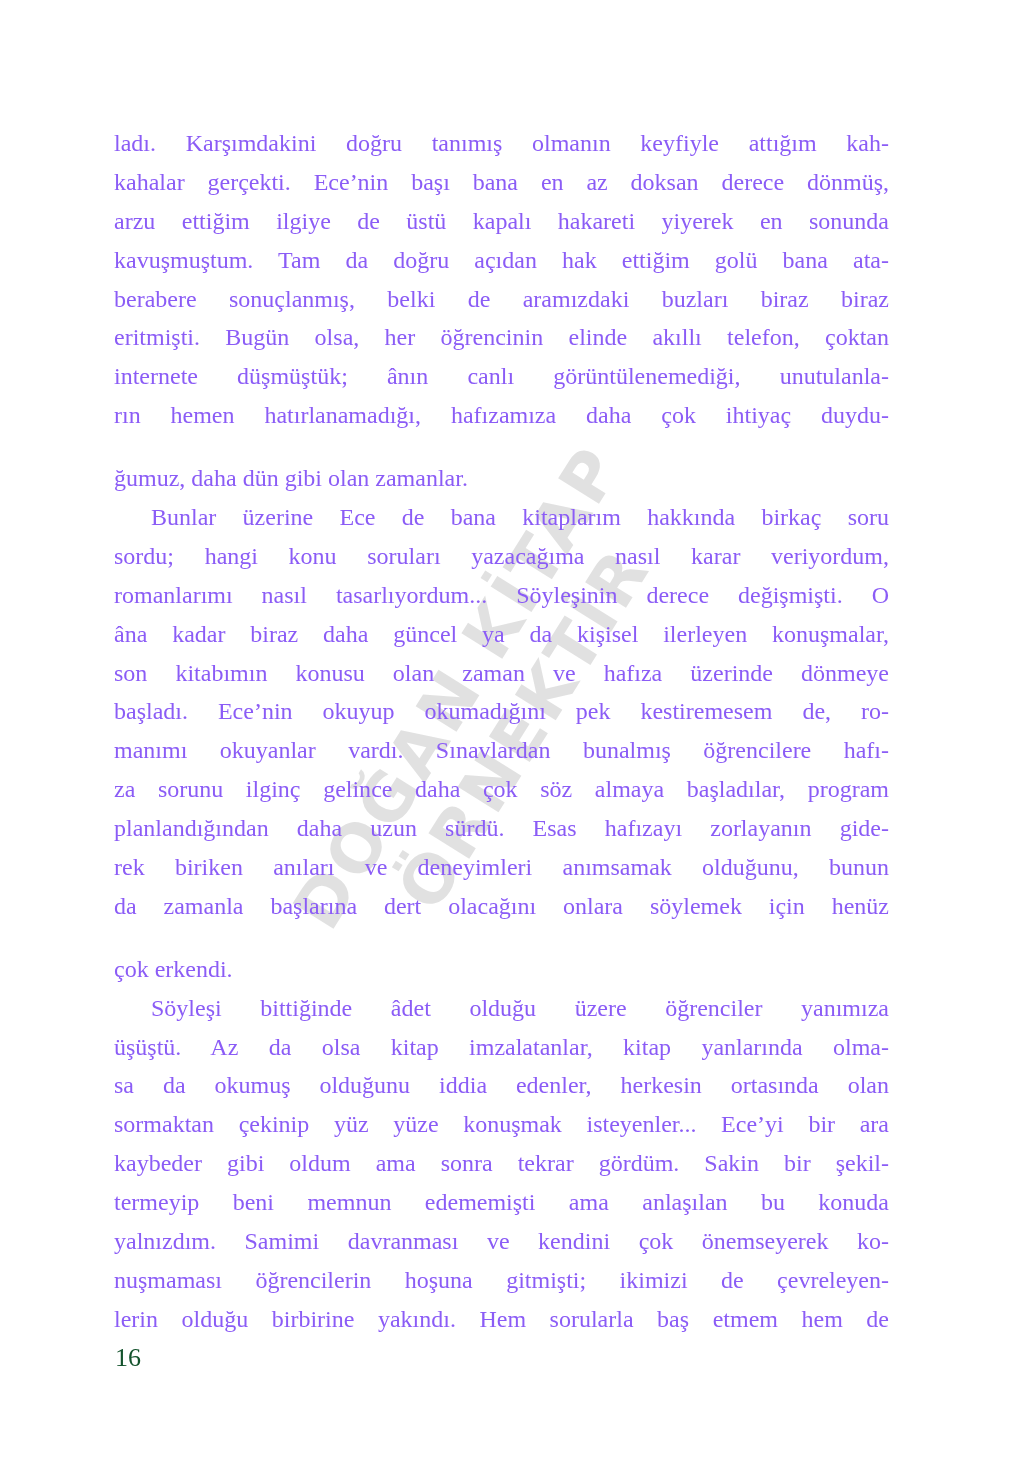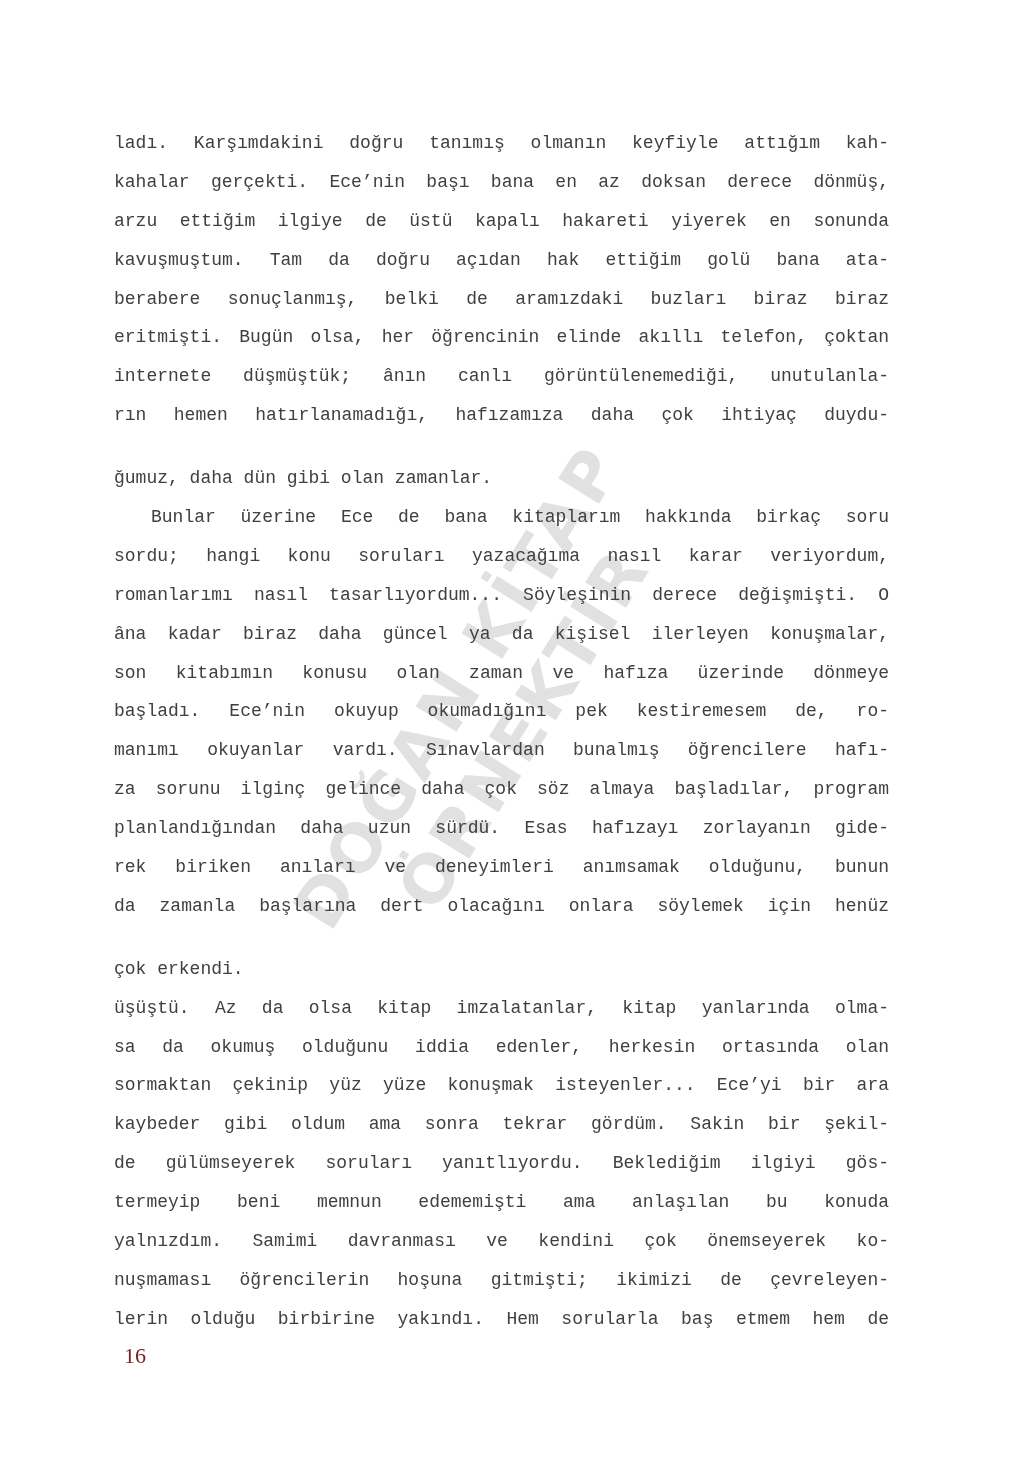--- a/index.html
+++ b/index.html
@@ -2,33 +2,33 @@
 <html><head>
 <meta charset="utf-8">
 <style>
   html, body { margin: 0; padding: 0; background: #ffffff; }
   body { width: 1024px; height: 1478px; position: relative; overflow: hidden; }
   .page {
     position: absolute; left: 0; top: 0; width: 1024px; height: 1478px; background: #fff;
   }
   .text-block {
     position: absolute; left: 114px; top: 124px; width: 775px;
-    font-family: Liberation Mono, monospace;
-    font-size: 18px; line-height: 38.9px; color: #404040;
+    font-family: Liberation Serif, serif;
+    font-size: 24px; line-height: 38.9px; color: #8b5cf6;
   }
   .line {
     display: block; white-space: nowrap; text-align: justify; text-align-last: justify;
     height: 38.9px; overflow: visible;
   }
   .line.last { text-align-last: left; margin-top: 24px; }
   .line.indent { padding-left: 37px; }
   .page-number {
-    position: absolute; left: 124px; top: 1343px;
+    position: absolute; left: 115px; top: 1343px;
     font-family: "Liberation Serif", "DejaVu Serif", serif;
-    font-size: 22px; color: #7f1d1d;
+    font-size: 26px; color: #14532d;
   }
   .watermark {
     position: absolute; left: 230px; top: 620px; width: 560px; height: 200px;
     transform: rotate(-58deg); transform-origin: center;
     font-family: "DejaVu Sans", "Liberation Sans", sans-serif; font-weight: bold;
     color: rgba(120,120,120,0.22); text-align: center; pointer-events: none;
     line-height: 78px; letter-spacing: 4px;
   }
   .watermark span { display: block; font-size: 66px; }
 </style>
@@ -60,25 +60,25 @@
         <span class="line">son kitabımın konusu olan zaman ve hafıza üzerinde dönmeye</span>
         <span class="line">başladı. Ece’nin okuyup okumadığını pek kestiremesem de, ro-</span>
         <span class="line">manımı okuyanlar vardı. Sınavlardan bunalmış öğrencilere hafı-</span>
         <span class="line">za sorunu ilginç gelince daha çok söz almaya başladılar, program</span>
         <span class="line">planlandığından daha uzun sürdü. Esas hafızayı zorlayanın gide-</span>
         <span class="line">rek biriken anıları ve deneyimleri anımsamak olduğunu, bunun</span>
         <span class="line">da zamanla başlarına dert olacağını onlara söylemek için henüz</span>
         <span class="line last">çok erkendi.</span>
       </div>
       <div>
+        <span class="line indent">Söyleşi bittiğinde âdet olduğu üzere öğrenciler yanımıza</span>
         <span class="line">üşüştü. Az da olsa kitap imzalatanlar, kitap yanlarında olma-</span>
         <span class="line">sa da okumuş olduğunu iddia edenler, herkesin ortasında olan</span>
         <span class="line">sormaktan çekinip yüz yüze konuşmak isteyenler... Ece’yi bir ara</span>
         <span class="line">kaybeder gibi oldum ama sonra tekrar gördüm. Sakin bir şekil-</span>
-        <span class="line">de gülümseyerek soruları yanıtlıyordu. Beklediğim ilgiyi gös-</span>
         <span class="line">termeyip beni memnun edememişti ama anlaşılan bu konuda</span>
         <span class="line">yalnızdım. Samimi davranması ve kendini çok önemseyerek ko-</span>
         <span class="line">nuşmaması öğrencilerin hoşuna gitmişti; ikimizi de çevreleyen-</span>
         <span class="line">lerin olduğu birbirine yakındı. Hem sorularla baş etmem hem de</span>
       </div>
     </div>
   <div class="page-number">16</div>
 </div>
 
 </body></html>

